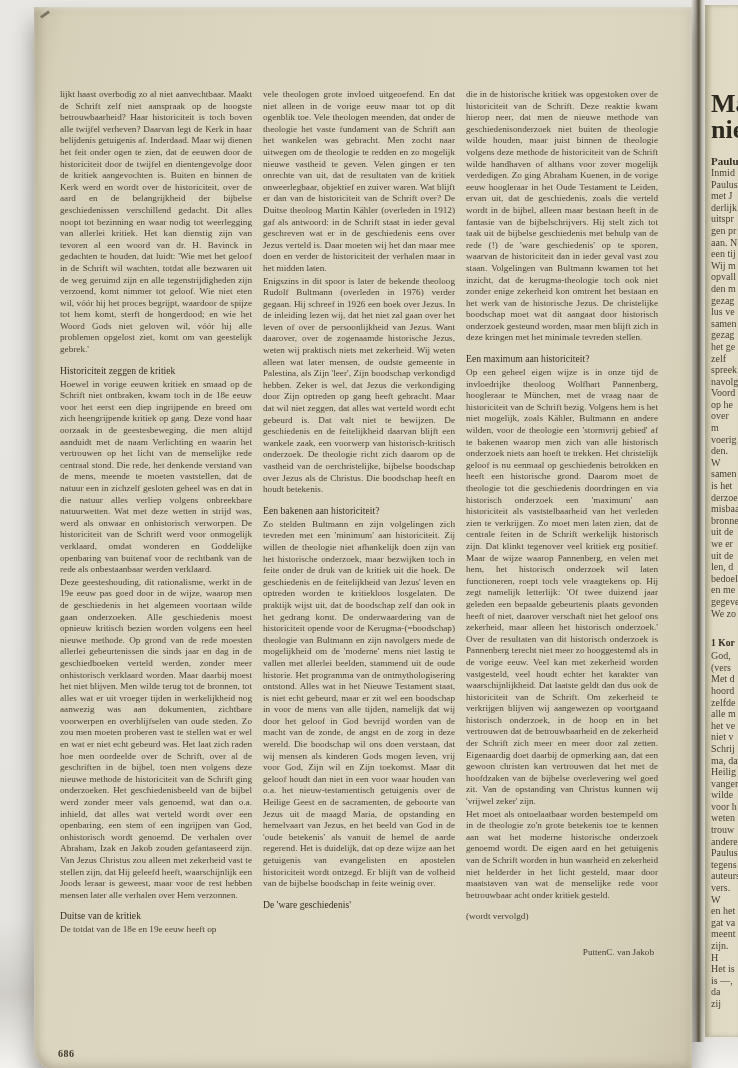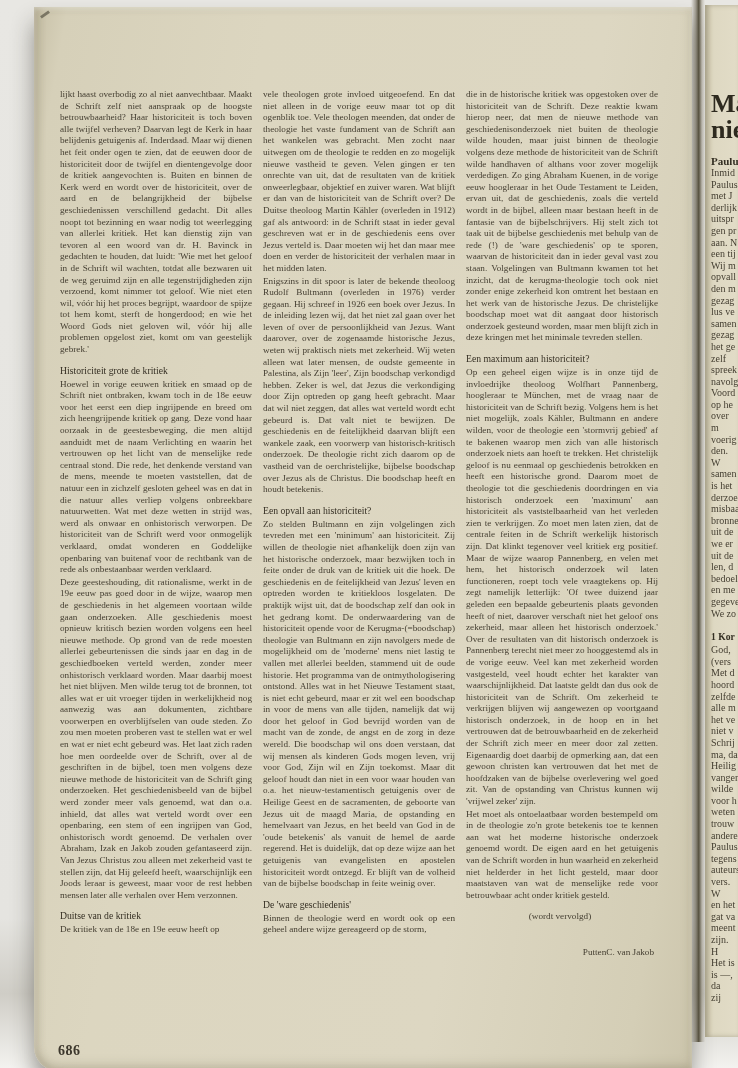--- a/index.html
+++ b/index.html
@@ -16,62 +16,61 @@
   }
   .corner-mark{position:absolute;left:6px;top:6px;width:10px;height:3px;background:#5a5546;transform:rotate(-35deg);opacity:.7}
   .cols{position:absolute;left:26px;top:82px;display:flex;gap:11px}
   .col{
     width:192px;height:934px;overflow:hidden;
     color:#443e31;font-size:9.2px;line-height:11.6px;
     text-align:justify;overflow-wrap:break-word;
   }
   .col p{margin:0 0 1px 0}
   .col h3{font-size:9.7px;line-height:12px;margin:9px 0 2px 0;color:#352f23;font-weight:normal}
-  .vervolgd{text-align:center;margin-top:10px;padding-right:4px}
+  .vervolgd{text-align:left;margin-top:10px;padding-right:4px}
   .sig-row{display:flex;justify-content:flex-end;margin-top:24px;padding-right:4px}
-  .page-number{position:absolute;left:24px;bottom:12px;font-size:14px;font-weight:bold;color:#3c372c;letter-spacing:.5px}
+  .page-number{position:absolute;left:24px;bottom:12px;font-size:10px;font-weight:bold;color:#3c372c;letter-spacing:.5px}
   .gutter{
     position:absolute;right:33px;top:0;width:14px;height:1042px;
     background:linear-gradient(90deg,rgba(110,102,82,0) 0%,rgba(92,85,66,.55) 35%,#56513f 55%,rgba(128,120,98,.35) 78%,rgba(0,0,0,0) 100%);
   }
   .next-page{
     position:absolute;right:0;top:5px;width:33px;height:1032px;overflow:hidden;
     background:linear-gradient(90deg,#cfc8ae 0%,#ded8c2 25%,#e2dcc7 100%);
     box-shadow:inset 3px 0 5px rgba(90,82,60,.35);
     padding-left:6px;box-sizing:border-box;color:#443e31;
   }
   .np-title{font-weight:bold;font-size:26px;line-height:26px;color:#2e2a1f;white-space:pre-line;margin-top:86px}
   .np-subhead{font-weight:bold;font-size:11px;line-height:12px;margin-top:12px;color:#332e22}
   .np-frag{font-size:10px;line-height:11.6px;white-space:pre-line}
-  .np-kor{font-weight:bold;font-size:9.6px;line-height:12px;margin-top:12px;margin-bottom:1px;color:#332e22}
+  .np-kor{font-weight:bold;font-size:9.6px;line-height:12px;margin-top:18px;margin-bottom:1px;color:#332e22}
 </style>
 </head>
 <body>
 
 <div class="page">
   <div class="corner-mark"></div>
 
   <div class="cols">
 
     <div class="col">
       <p>lijkt haast overbodig zo al niet aanvechtbaar. Maakt de Schrift zelf niet aanspraak op de hoogste betrouwbaarheid? Haar historiciteit is toch boven alle twijfel verheven? Daarvan legt de Kerk in haar belijdenis getuigenis af. Inderdaad. Maar wij dienen het feit onder ogen te zien, dat de eeuwen door de historiciteit door de twijfel en dientengevolge door de kritiek aangevochten is. Buiten en binnen de Kerk werd en wordt over de historiciteit, over de aard en de belangrijkheid der bijbelse geschiedenissen verschillend gedacht. Dit alles noopt tot bezinning en waar nodig tot weerlegging van allerlei kritiek. Het kan dienstig zijn van tevoren al een woord van dr. H. Bavinck in gedachten te houden, dat luidt: 'Wie met het geloof in de Schrift wil wachten, totdat alle bezwaren uit de weg geruimd zijn en alle tegenstrijdigheden zijn verzoend, komt nimmer tot geloof. Wie niet eten wil, vóór hij het proces begrijpt, waardoor de spijze tot hem komt, sterft de hongerdood; en wie het Woord Gods niet geloven wil, vóór hij alle problemen opgelost ziet, komt om van geestelijk gebrek.'</p>
-      <h3>Historiciteit grote de kritiek</h3>
+      <h3>Historiciteit zeggen de kritiek</h3>
       <p>Hoewel in vorige eeuwen kritiek en smaad op de Schrift niet ontbraken, kwam toch in de 18e eeuw voor het eerst een diep ingrijpende en breed om zich heengrijpende kritiek op gang. Deze vond haar oorzaak in de geestesbeweging, die men altijd aanduidt met de naam Verlichting en waarin het vertrouwen op het licht van de menselijke rede centraal stond. Die rede, het denkende verstand van de mens, meende te moeten vaststellen, dat de natuur een in zichzelf gesloten geheel was en dat in die natuur alles verliep volgens onbreekbare natuurwetten. Wat met deze wetten in strijd was, werd als onwaar en onhistorisch verworpen. De historiciteit van de Schrift werd voor onmogelijk verklaard, omdat wonderen en Goddelijke openbaring van buitenaf voor de rechtbank van de rede als onbestaanbaar werden verklaard.</p>
       <p>Deze geesteshouding, dit rationalisme, werkt in de 19e eeuw pas goed door in de wijze, waarop men de geschiedenis in het algemeen voortaan wilde gaan onderzoeken. Alle geschiedenis moest opnieuw kritisch bezien worden volgens een heel nieuwe methode. Op grond van de rede moesten allerlei gebeurtenissen die sinds jaar en dag in de geschiedboeken verteld werden, zonder meer onhistorisch verklaard worden. Maar daarbij moest het niet blijven. Men wilde terug tot de bronnen, tot alles wat er uit vroeger tijden in werkelijkheid nog aanwezig was aan dokumenten, zichtbare voorwerpen en overblijfselen van oude steden. Zo zou men moeten proberen vast te stellen wat er wel en wat er niet echt gebeurd was. Het laat zich raden hoe men oordeelde over de Schrift, over al de geschriften in de bijbel, toen men volgens deze nieuwe methode de historiciteit van de Schrift ging onderzoeken. Het geschiedenisbeeld van de bijbel werd zonder meer vals genoemd, wat dan o.a. inhield, dat alles wat verteld wordt over een openbaring, een stem of een ingrijpen van God, onhistorisch wordt genoemd. De verhalen over Abraham, Izak en Jakob zouden gefantaseerd zijn. Van Jezus Christus zou alleen met zekerheid vast te stellen zijn, dat Hij geleefd heeft, waarschijnlijk een Joods leraar is geweest, maar voor de rest hebben mensen later alle verhalen over Hem verzonnen.</p>
       <h3>Duitse van de kritiek</h3>
-      <p>De kritiek van de 18e en 19e eeuw heeft op</p>
+      <p>De totdat van de 18e en 19e eeuw heeft op</p>
     </div>
 
     <div class="col">
       <p>vele theologen grote invloed uitgeoefend. En dat niet alleen in de vorige eeuw maar tot op dit ogenblik toe. Vele theologen meenden, dat onder de theologie het vaste fundament van de Schrift aan het wankelen was gebracht. Men zocht naar uitwegen om de theologie te redden en zo mogelijk nieuwe vastheid te geven. Velen gingen er ten onrechte van uit, dat de resultaten van de kritiek onweerlegbaar, objektief en zuiver waren. Wat blijft er dan van de historiciteit van de Schrift over? De Duitse theoloog Martin Kähler (overleden in 1912) gaf als antwoord: in de Schrift staat in ieder geval geschreven wat er in de geschiedenis eens over Jezus verteld is. Daar moeten wij het dan maar mee doen en verder de historiciteit der verhalen maar in het midden laten.</p>
       <p>Enigszins in dit spoor is later de bekende theoloog Rudolf Bultmann (overleden in 1976) verder gegaan. Hij schreef in 1926 een boek over Jezus. In de inleiding lezen wij, dat het niet zal gaan over het leven of over de persoonlijkheid van Jezus. Want daarover, over de zogenaamde historische Jezus, weten wij praktisch niets met zekerheid. Wij weten alleen wat later mensen, de oudste gemeente in Palestina, als Zijn 'leer', Zijn boodschap verkondigd hebben. Zeker is wel, dat Jezus die verkondiging door Zijn optreden op gang heeft gebracht. Maar dat wil niet zeggen, dat alles wat verteld wordt echt gebeurd is. Dat valt niet te bewijzen. De geschiedenis en de feitelijkheid daarvan blijft een wankele zaak, een voorwerp van historisch-kritisch onderzoek. De theologie richt zich daarom op de vastheid van de oerchristelijke, bijbelse boodschap over Jezus als de Christus. Die boodschap heeft en houdt betekenis.</p>
-      <h3>Een opvall aan historiciteit?</h3>
+      <h3>Een bakenen aan historiciteit?</h3>
       <p>Zo stelden Bultmann en zijn volgelingen zich tevreden met een 'minimum' aan historiciteit. Zij willen de theologie niet afhankelijk doen zijn van het historische onderzoek, maar bezwijken toch in feite onder de druk van de kritiek uit die hoek. De geschiedenis en de feitelijkheid van Jezus' leven en optreden worden te kritiekloos losgelaten. De praktijk wijst uit, dat de boodschap zelf dan ook in het gedrang komt. De onderwaardering van de historiciteit opende voor de Kerugma-(=boodschap) theologie van Bultmann en zijn navolgers mede de mogelijkheid om de 'moderne' mens niet lastig te vallen met allerlei beelden, stammend uit de oude historie. Het programma van de ontmythologisering ontstond. Alles wat in het Nieuwe Testament staat, is niet echt gebeurd, maar er zit wel een boodschap in voor de mens van alle tijden, namelijk dat wij door het geloof in God bevrijd worden van de macht van de zonde, de angst en de zorg in deze wereld. Die boodschap wil ons doen verstaan, dat wij mensen als kinderen Gods mogen leven, vrij voor God, Zijn wil en Zijn toekomst. Maar dit geloof houdt dan niet in een voor waar houden van o.a. het nieuw-testamentisch getuigenis over de Heilige Geest en de sacramenten, de geboorte van Jezus uit de maagd Maria, de opstanding en hemelvaart van Jezus, en het beeld van God in de 'oude betekenis' als vanuit de hemel de aarde regerend. Het is duidelijk, dat op deze wijze aan het getuigenis van evangelisten en apostelen historiciteit wordt ontzegd. Er blijft van de volheid van de bijbelse boodschap in feite weinig over.</p>
       <h3>De 'ware geschiedenis'</h3>
-      <p>Binnen de theologie werd en wordt ook op een geheel andere wijze gereageerd op de storm,</p>
     </div>
 
     <div class="col">
       <p>die in de historische kritiek was opgestoken over de historiciteit van de Schrift. Deze reaktie kwam hierop neer, dat men de nieuwe methode van geschiedenisonderzoek niet buiten de theologie wilde houden, maar juist binnen de theologie volgens deze methode de historiciteit van de Schrift wilde handhaven of althans voor zover mogelijk verdedigen. Zo ging Abraham Kuenen, in de vorige eeuw hoogleraar in het Oude Testament te Leiden, ervan uit, dat de geschiedenis, zoals die verteld wordt in de bijbel, alleen maar bestaan heeft in de fantasie van de bijbelschrijvers. Hij stelt zich tot taak uit de bijbelse geschiedenis met behulp van de rede (!) de 'ware geschiedenis' op te sporen, waarvan de historiciteit dan in ieder geval vast zou staan. Volgelingen van Bultmann kwamen tot het inzicht, dat de kerugma-theologie toch ook niet zonder enige zekerheid kon omtrent het bestaan en het werk van de historische Jezus. De christelijke boodschap moet wat dit aangaat door historisch onderzoek gesteund worden, maar men blijft zich in deze kringen met het minimale tevreden stellen.</p>
       <h3>Een maximum aan historiciteit?</h3>
       <p>Op een geheel eigen wijze is in onze tijd de invloedrijke theoloog Wolfhart Pannenberg, hoogleraar te München, met de vraag naar de historiciteit van de Schrift bezig. Volgens hem is het niet mogelijk, zoals Kähler, Bultmann en andere wilden, voor de theologie een 'stormvrij gebied' af te bakenen waarop men zich van alle historisch onderzoek niets aan hoeft te trekken. Het christelijk geloof is nu eenmaal op geschiedenis betrokken en heeft een historische grond. Daarom moet de theologie tot die geschiedenis doordringen en via historisch onderzoek een 'maximum' aan historiciteit als vaststelbaarheid van het verleden zien te verkrijgen. Zo moet men laten zien, dat de centrale feiten in de Schrift werkelijk historisch zijn. Dat klinkt tegenover veel kritiek erg positief. Maar de wijze waarop Pannenberg, en velen met hem, het historisch onderzoek wil laten functioneren, roept toch vele vraagtekens op. Hij zegt namelijk letterlijk: 'Of twee duizend jaar geleden een bepaalde gebeurtenis plaats gevonden heeft of niet, daarover verschaft niet het geloof ons zekerheid, maar alleen het historisch onderzoek.' Over de resultaten van dit historisch onderzoek is Pannenberg terecht niet meer zo hooggestemd als in de vorige eeuw. Veel kan met zekerheid worden vastgesteld, veel houdt echter het karakter van waarschijnlijkheid. Dat laatste geldt dan dus ook de historiciteit van de Schrift. Om zekerheid te verkrijgen blijven wij aangewezen op voortgaand historisch onderzoek, in de hoop en in het vertrouwen dat de betrouwbaarheid en de zekerheid der Schrift zich meer en meer door zal zetten. Eigenaardig doet daarbij de opmerking aan, dat een gewoon christen kan vertrouwen dat het met de hoofdzaken van de bijbelse overlevering wel goed zit. Van de opstanding van Christus kunnen wij 'vrijwel zeker' zijn.</p>
       <p>Het moet als ontoelaatbaar worden bestempeld om in de theologie zo'n grote betekenis toe te kennen aan wat het moderne historische onderzoek genoemd wordt. De eigen aard en het getuigenis van de Schrift worden in hun waarheid en zekerheid niet helderder in het licht gesteld, maar door maatstaven van wat de menselijke rede voor betrouwbaar acht onder kritiek gesteld.</p>
       <div class="vervolgd">(wordt vervolgd)</div>
       <div class="sig-row">
         <span>Putten</span>

